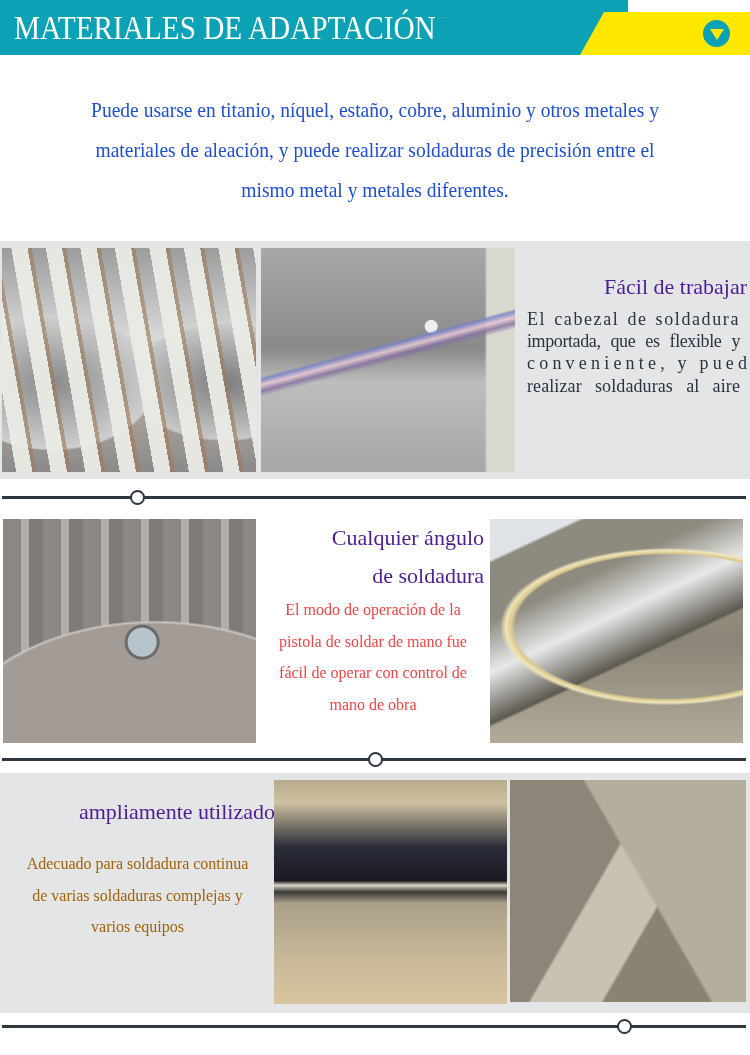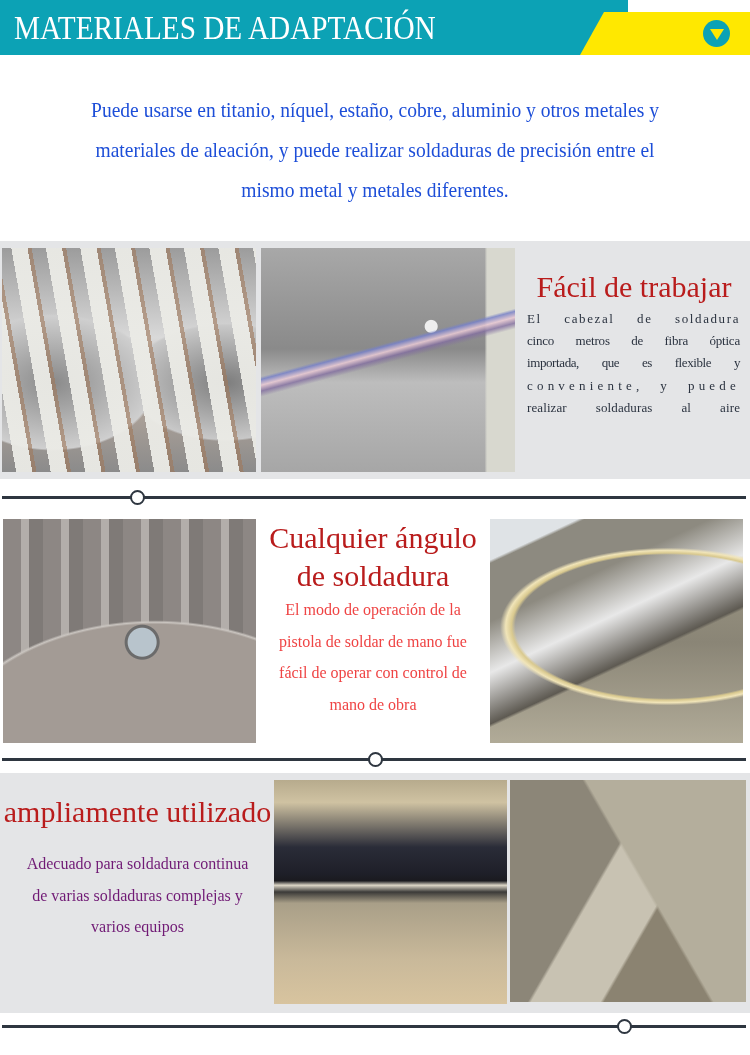--- a/index.html
+++ b/index.html
@@ -84,34 +84,34 @@
   }
   .ph6 {
     left: 510px; top: 780px; width: 236px; height: 222px;
     background:
       linear-gradient(60deg, transparent 0 55%, #b4ae9c 56% 100%),
       linear-gradient(120deg, #8c8678 0 40%, #c8c2b2 41% 60%, transparent 61%),
       linear-gradient(90deg, #c5cbc4 0 16%, #8b8371 17% 100%);
   }
 
   
-  .feat-title { font-size: 30px; color: #b91c1c; text-align: center; white-space: nowrap; }
+  .feat-title { font-size: 22px; color: #4c1d95; text-align: right; white-space: nowrap; }
   .f1-title { left: 521px; top: 272px; width: 226px; line-height: 30px; }
   .f1-body {
-    left: 527px; top: 308px; width: 213px; font-size: 13px; line-height: 22.2px;
+    left: 527px; top: 308px; width: 213px; font-size: 18px; line-height: 22.2px;
     text-align: justify; text-align-last: justify; color: #2b3340;
   }
   .f1-body span { display: block; white-space: nowrap; text-align: justify; }
 
   .f2-title { left: 262px; top: 519px; width: 222px; line-height: 38px; }
   .f2-body { left: 260px; top: 594px; width: 226px; font-size: 16px; line-height: 31.5px; text-align: center; color: #ef4444; }
   .f2-body span { display: block; white-space: nowrap; }
 
   .f3-title { left: 0px; top: 797px; width: 275px; line-height: 30px; }
-  .f3-body { left: 0px; top: 848px; width: 275px; font-size: 16px; line-height: 31.5px; text-align: center; color: #701a75; }
+  .f3-body { left: 0px; top: 848px; width: 275px; font-size: 16px; line-height: 31.5px; text-align: center; color: #a16207; }
   .f3-body span { display: block; white-space: nowrap; }
 
   
   .divider { left: 2px; width: 744px; height: 3px; background: #2e3640; }
   .divider .knob {
     position: absolute; top: -6px; width: 11px; height: 11px; border-radius: 50%;
     background: #ffffff; border: 2px solid #2e3640;
   }
   .d1 { top: 496px; } .d1 .knob { left: 128px; }
   .d2 { top: 758px; } .d2 .knob { left: 366px; }
@@ -130,21 +130,20 @@
   <span>materiales de aleación, y puede realizar soldaduras de precisión entre el</span>
   <span>mismo metal y metales diferentes.</span>
 </div>
 
 <div class="abs band band1"></div>
 <div class="abs photo ph1"></div>
 <div class="abs photo ph2"></div>
 <div class="abs feat-title f1-title">Fácil de trabajar</div>
 <div class="abs f1-body">
   <span style="letter-spacing:1.6px">El cabezal de soldadura</span>
-  <span style="letter-spacing:-0.2px">cinco metros de fibra óptica</span>
   <span style="letter-spacing:-0.4px">importada, que es flexible y</span>
   <span style="letter-spacing:4.2px">conveniente, y puede</span>
   <span style="letter-spacing:0.1px">realizar soldaduras al aire</span>
 </div>
 
 <div class="abs divider d1">
   <div class="knob"></div>
 </div>
 
 <div class="abs photo ph3"></div>

